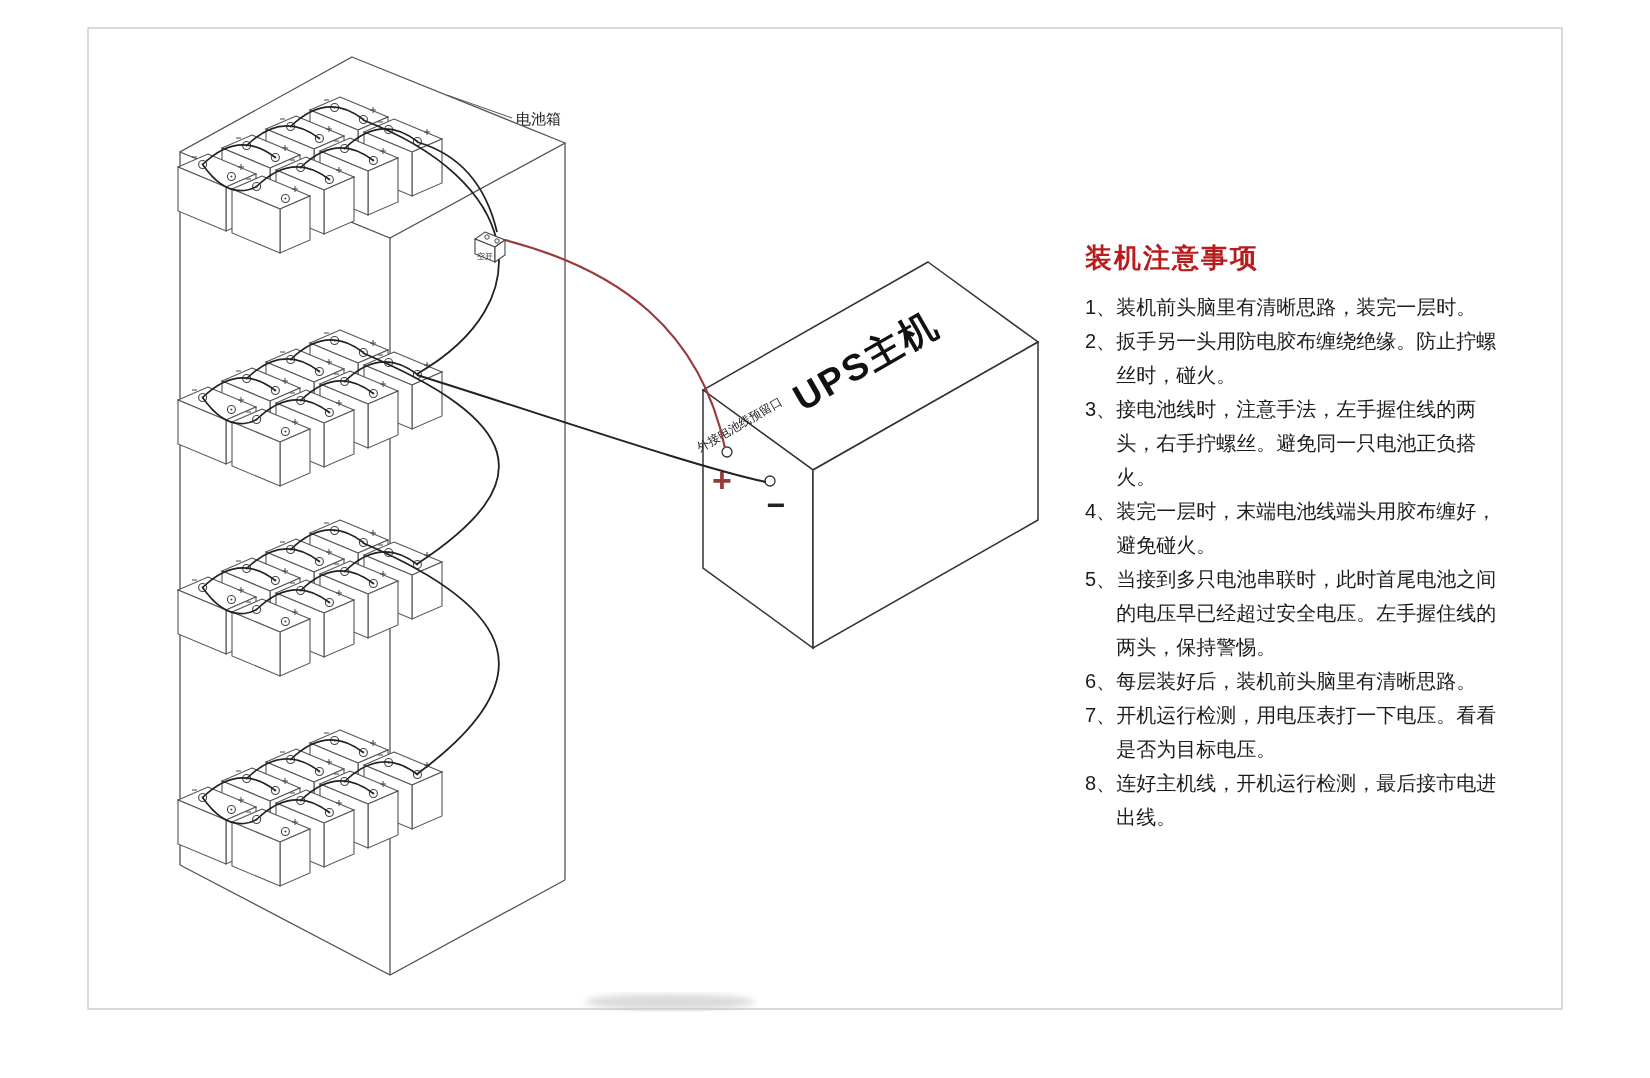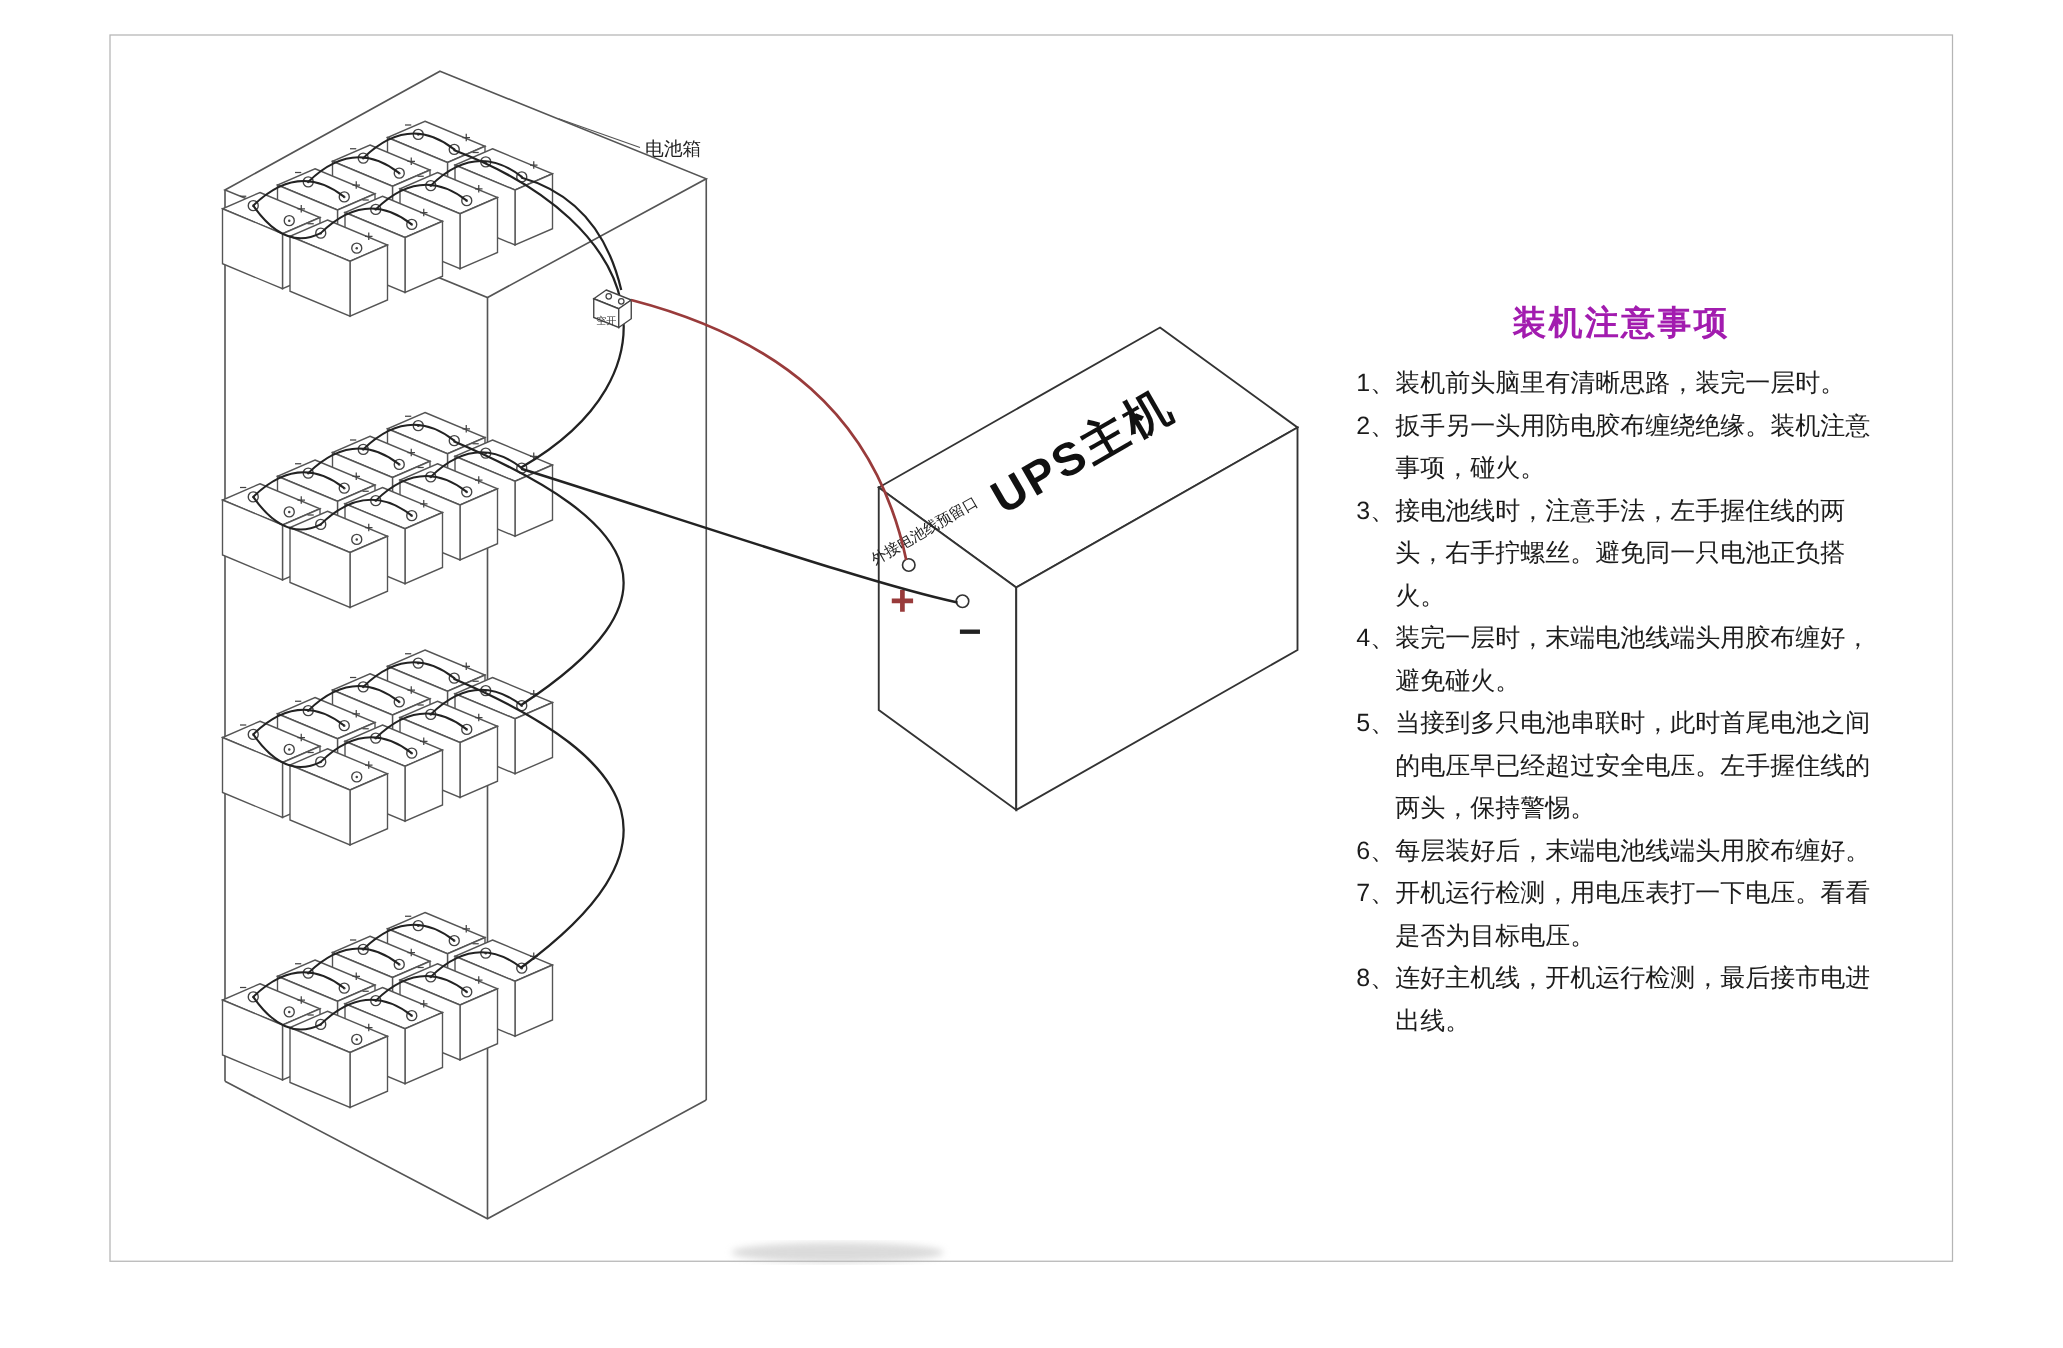--- a/index.html
+++ b/index.html
@@ -5,22 +5,22 @@
   html,body{margin:0;padding:0;background:#fff;}
   body{
     width:1650px;height:1078px;position:relative;overflow:hidden;
     font-family:"Liberation Sans","DejaVu Sans",sans-serif;color:#222;
   }
   #stage{position:absolute;left:0;top:0;}
   .notes-panel{
     position:absolute;left:1085px;top:240px;width:424px;
   }
   .notes-title{
-    font-size:27px;font-weight:bold;text-align:center;
-    margin:0 0 14px 0;letter-spacing:2px;color:#a21caf;
+    font-size:27px;font-weight:bold;
+    margin:0 0 14px 0;letter-spacing:2px;color:#b91c1c;
   }
   .note{
     display:flex;align-items:flex-start;
     font-size:20px;line-height:1.7;color:#1c1c1c;
   }
   .note .num{flex:0 0 30px;text-align:left;}
   .note .txt{flex:1;}
   svg text{font-family:"Liberation Sans","DejaVu Sans",sans-serif;}
 </style>
 </head>
@@ -168,37 +168,37 @@
 
 <div class="notes-panel">
   <div class="notes-title">装机注意事项</div>
 
   <div class="note">
     <span class="num">1、</span>
     <span class="txt">装机前头脑里有清晰思路，装完一层时。</span>
   </div>
   <div class="note">
     <span class="num">2、</span>
-    <span class="txt">扳手另一头用防电胶布缠绕绝缘。装机注意事项，碰火。</span>
+    <span class="txt">扳手另一头用防电胶布缠绕绝缘。防止拧螺丝时，碰火。</span>
   </div>
   <div class="note">
     <span class="num">3、</span>
     <span class="txt">接电池线时，注意手法，左手握住线的两头，右手拧螺丝。避免同一只电池正负搭火。</span>
   </div>
   <div class="note">
     <span class="num">4、</span>
     <span class="txt">装完一层时，末端电池线端头用胶布缠好，避免碰火。</span>
   </div>
   <div class="note">
     <span class="num">5、</span>
     <span class="txt">当接到多只电池串联时，此时首尾电池之间的电压早已经超过安全电压。左手握住线的两头，保持警惕。</span>
   </div>
   <div class="note">
     <span class="num">6、</span>
-    <span class="txt">每层装好后，末端电池线端头用胶布缠好。</span>
+    <span class="txt">每层装好后，装机前头脑里有清晰思路。</span>
   </div>
   <div class="note">
     <span class="num">7、</span>
     <span class="txt">开机运行检测，用电压表打一下电压。看看是否为目标电压。</span>
   </div>
   <div class="note">
     <span class="num">8、</span>
     <span class="txt">连好主机线，开机运行检测，最后接市电进出线。</span>
   </div>
 </div>

